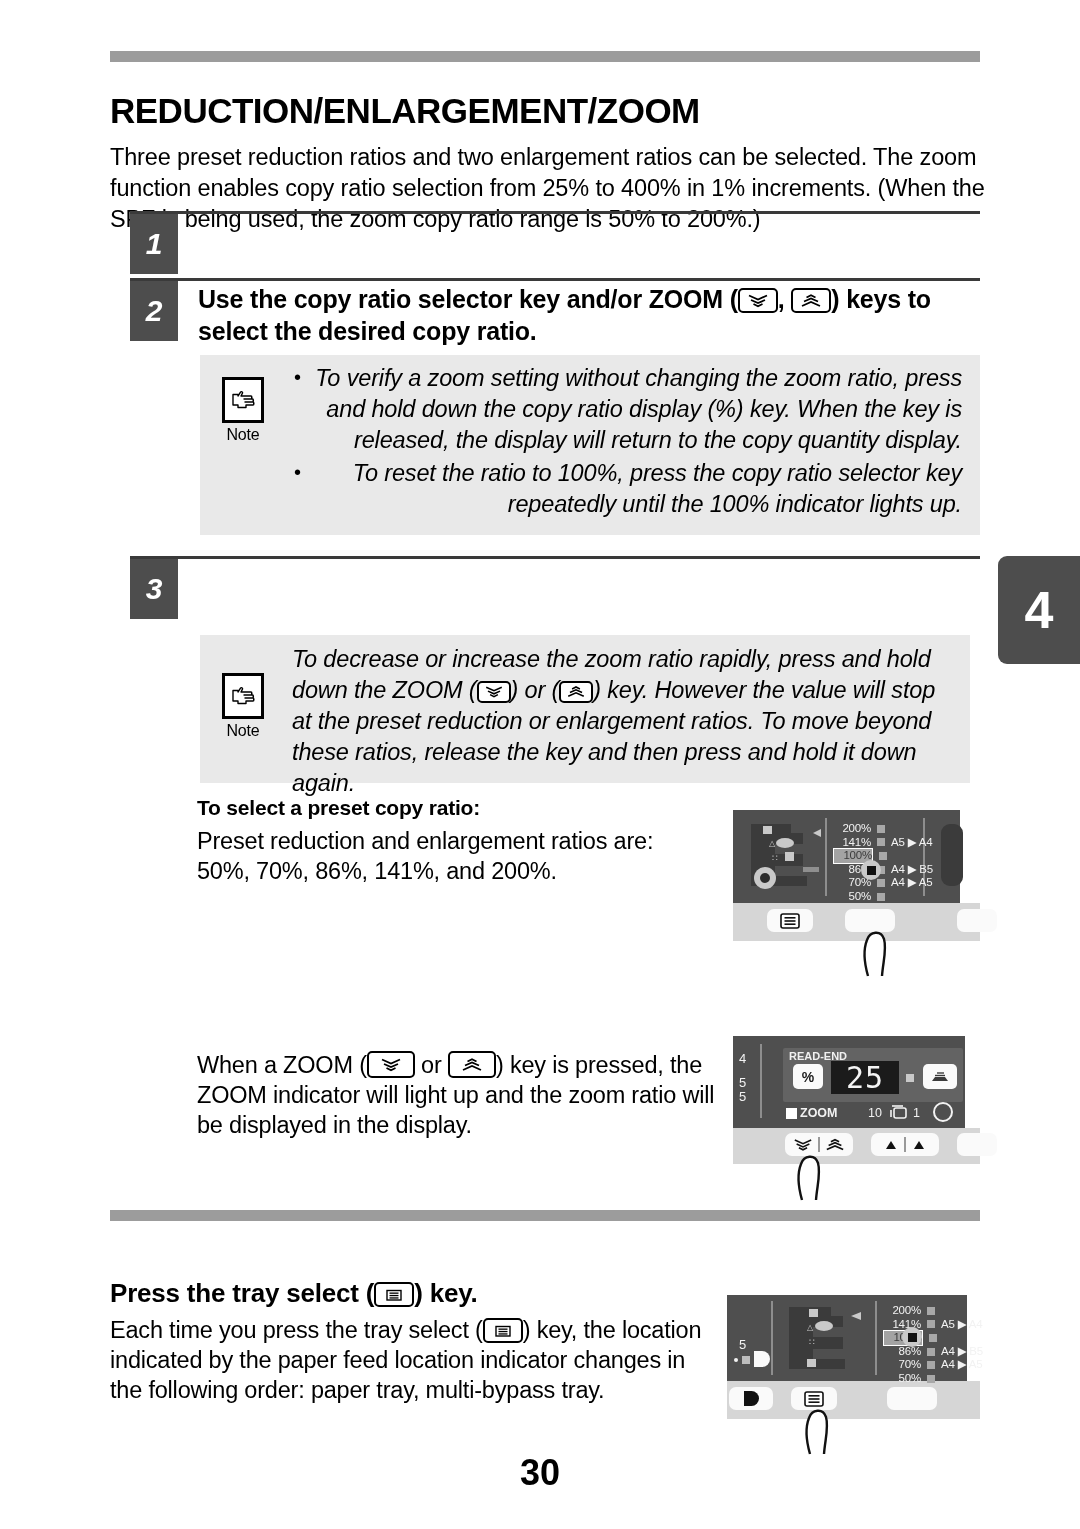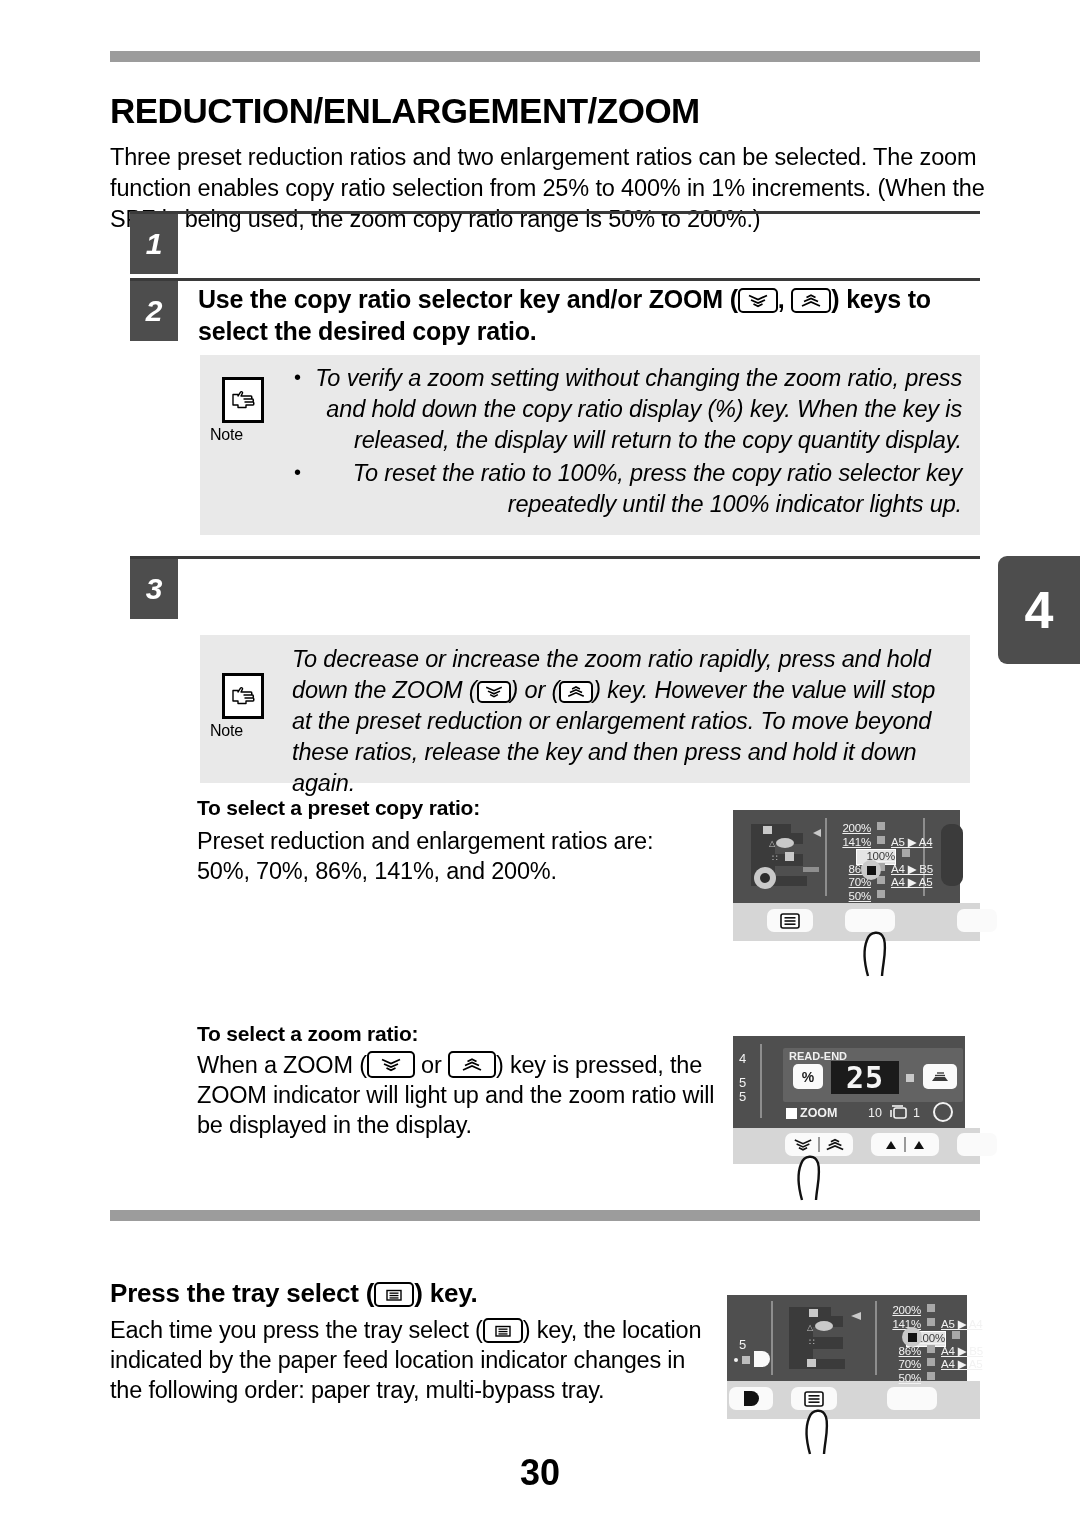--- a/index.html
+++ b/index.html
@@ -44,21 +44,21 @@
     color:#fff;font-size:30px;font-weight:bold;font-style:italic;
     display:flex;align-items:center;justify-content:center;
   }
   .step-text{
     position:absolute;left:68px;top:2px;width:780px;
     font-size:25px;font-weight:bold;line-height:32px;letter-spacing:-0.2px;
   }
 
   
   .notebox{position:absolute;background:#e9e9e9;}
-  .note-icon-wrap{position:absolute;width:66px;}
+  .note-icon-wrap{position:absolute;width:66px;text-align:center;}
   .note-icon{
     width:42px;height:46px;margin:0 auto;
     border:3px solid #000;background:#fff;
     display:flex;align-items:center;justify-content:center;
     box-sizing:border-box;
   }
   .note-label{font-size:16px;margin-top:3px;letter-spacing:-0.2px;}
   .note-body{
     position:absolute;
     font-size:23.5px;font-style:italic;line-height:31px;letter-spacing:-0.15px;
@@ -102,25 +102,25 @@
     position:absolute;left:0;top:1452px;width:1080px;text-align:center;
     font-size:36px;font-weight:bold;
   }
 
   
   .panel{position:absolute;}
   .panel-dark{position:absolute;left:0;top:0;background:#4f4f4f;}
   .panel-light{position:absolute;left:0;background:#d6d6d6;}
 
   .ratio-list{position:absolute;font-size:11.5px;color:#f2f2f2;line-height:13.6px;letter-spacing:-0.2px;}
-  .ratio-row{display:flex;align-items:flex-start;height:13.6px;white-space:nowrap;text-decoration:underline;}
+  .ratio-row{display:flex;align-items:center;height:13.6px;white-space:nowrap;}
   .ratio-pct{width:38px;text-align:right;}
   .ratio-led{width:8px;height:8px;background:#a8a8a8;margin:0 6px;flex:0 0 auto;}
   .ratio-map{font-size:11.5px;}
-  .ratio-pct.active{background:#e5e5e5;color:#3b3b3b;border:1px solid #fff;margin-left:23px;}
+  .ratio-pct.active{background:#a3a3a3;color:#3b3b3b;border:1px solid #fff;}
   .sep-v{position:absolute;width:2px;background:#8e8e8e;}
 
   .sel-dot{
     position:absolute;width:20px;height:20px;border-radius:50%;
     background:#c9c9c9;display:flex;align-items:center;justify-content:center;
   }
   .sel-dot i{display:block;width:9px;height:9px;background:#111;}
 
   .btn-lt{
     position:absolute;background:#fafafa;border-radius:7px;
@@ -133,21 +133,21 @@
   .pct-key{
     position:absolute;background:#fafafa;border-radius:5px;
     display:flex;align-items:center;justify-content:center;
     font-size:14px;font-weight:bold;color:#1a1a1a;
   }
   .lcd{
     position:absolute;background:#1b1b1b;
     display:flex;align-items:center;justify-content:center;
   }
   .lcd span{
-    color:#f5f5f5;font-size:30px;font-weight:bold;
+    color:#f5f5f5;font-size:30px;font-weight:normal;
     font-family:"DejaVu Sans Mono", monospace;letter-spacing:1px;
   }
   .zoom-label{position:absolute;color:#f2f2f2;font-size:12.5px;font-weight:bold;display:flex;align-items:center;}
   .zoom-led{width:11px;height:11px;background:#fff;margin-right:3px;}
   .small-label{position:absolute;color:#f2f2f2;font-size:12.5px;}
   .tray-num{position:absolute;color:#f2f2f2;font-size:13px;}
 </style>
 </head>
 <body>
 
@@ -294,21 +294,20 @@
       </svg>
     </div>
     <div class="btn-lt" style="left:112px;top:99px;width:50px;height:23px;"></div>
     <div class="btn-lt" style="left:224px;top:99px;width:40px;height:23px;"></div>
 
     <svg class="finger" style="left:118px;top:112px;" width="48" height="55" viewBox="0 0 48 55">
       <path d="M17 54 C13 40 12 28 16 18 C19 9 30 8 33 17 C36 27 32 40 31 54" fill="#ffffff" stroke="#111" stroke-width="2.4" stroke-linejoin="round"></path>
     </svg>
   </div>
 
-  <div class="sub-title" style="left:197px;top:1022px;">To select a zoom ratio:</div>
   <div class="sub-para" style="left:197px;top:1050px;width:520px;"><span>When a ZOOM (</span><span class="keycap k-lg"><svg class="wave" width="24" height="15" viewBox="0 0 22 15">
           <path d="M2 2 L11 6 L20 2" stroke="#000" stroke-width="1.8" fill="none"></path>
           <path d="M4 6.5 L11 9.6 L18 6.5" stroke="#000" stroke-width="1.8" fill="none"></path>
           <path d="M6.5 10.5 L11 12.8 L15.5 10.5" stroke="#000" stroke-width="1.8" fill="none"></path>
         </svg></span><span> or </span><span class="keycap k-lg"><svg class="wave" width="24" height="15" viewBox="0 0 22 15">
           <path d="M2 12.5 L11 8.5 L20 12.5" stroke="#000" stroke-width="1.8" fill="none"></path>
           <path d="M4 8 L11 4.9 L18 8" stroke="#000" stroke-width="1.8" fill="none"></path>
           <path d="M6.5 4 L11 1.7 L15.5 4" stroke="#000" stroke-width="1.8" fill="none"></path>
         </svg></span><span>) key is pressed, the ZOOM indicator will light up and the zoom ratio will be displayed in the display.</span></div>
 

